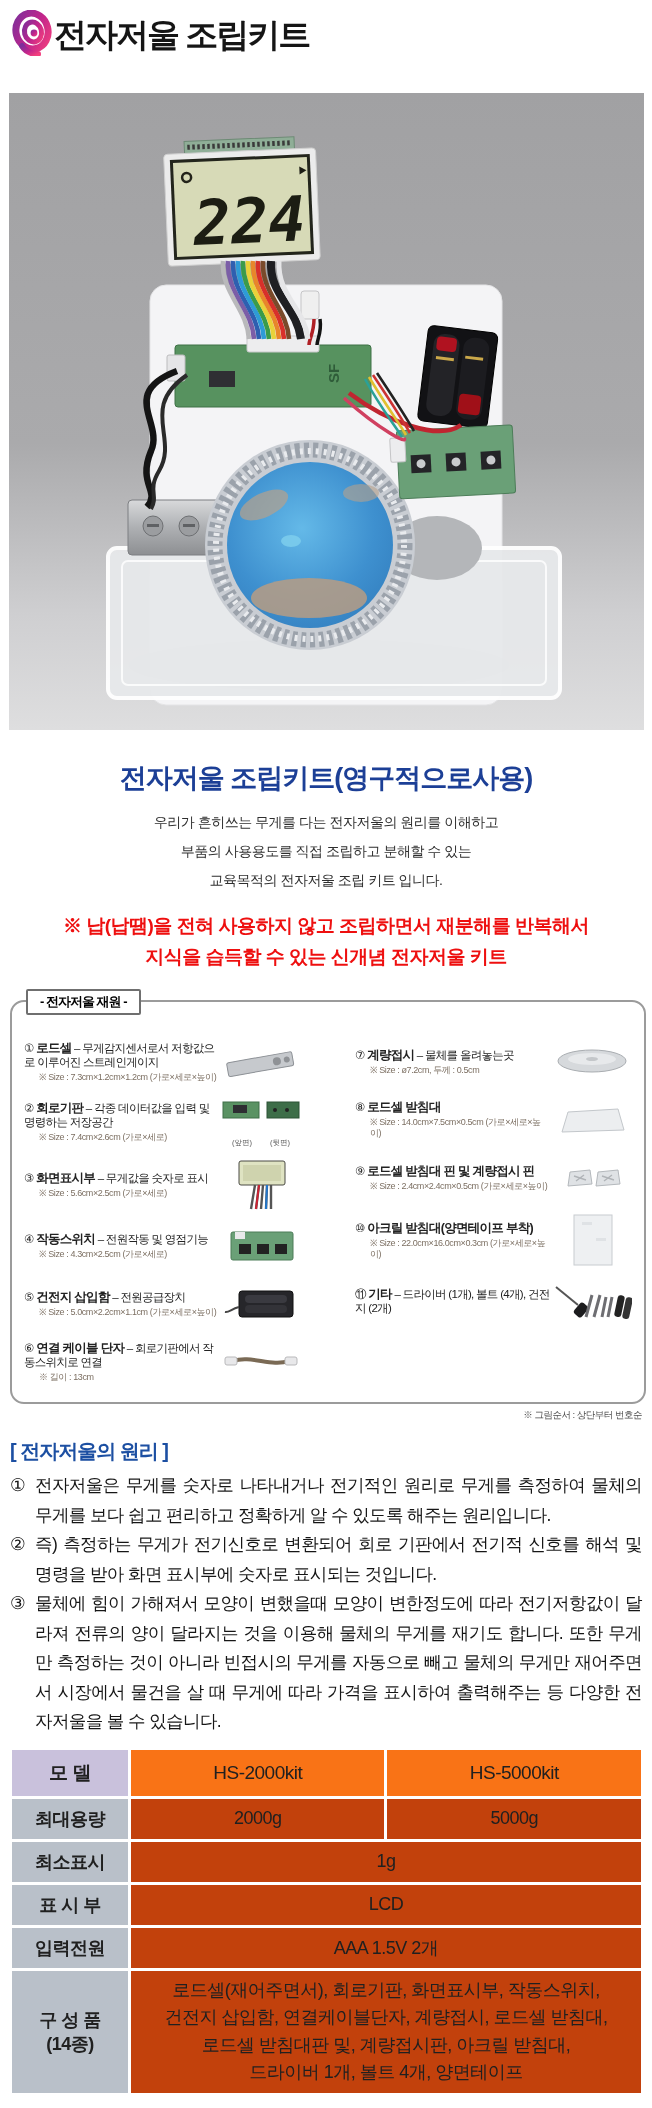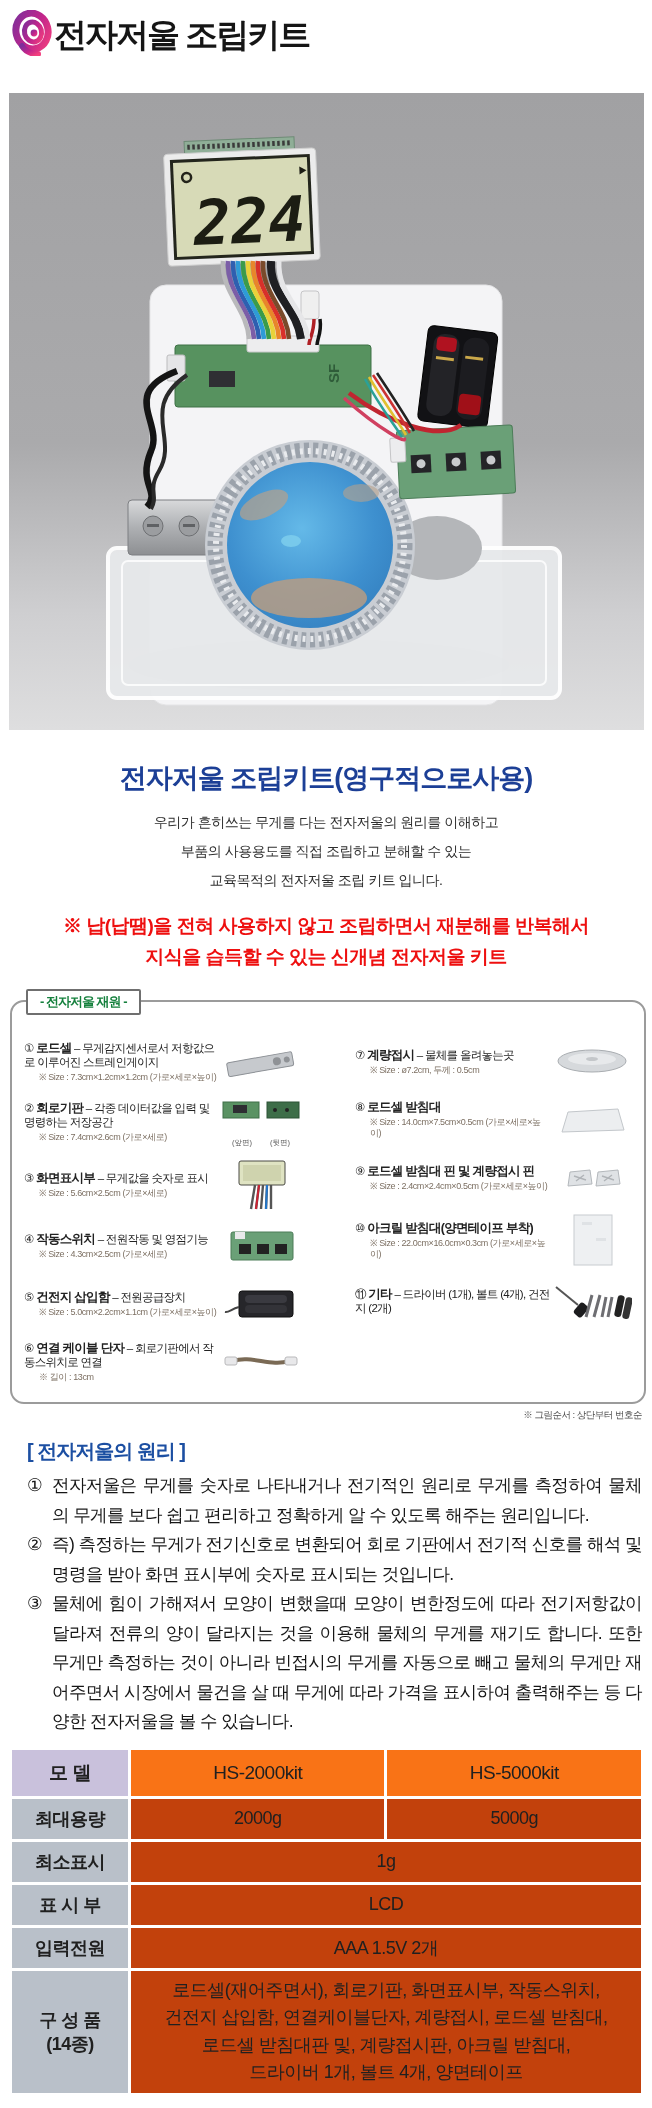--- a/index.html
+++ b/index.html
@@ -9,33 +9,33 @@
   .brand-title{font-size:33px;font-weight:bold;letter-spacing:-2px;color:#151515;}
   
   .photo{position:relative;width:635px;height:637px;margin:32px 0 0 9px;}
   .photo svg{display:block;}
   
   .intro-heading{margin-top:30px;text-align:center;font-size:27px;font-weight:bold;color:#1c3f96;letter-spacing:-1px;}
   .intro-lines{margin-top:12px;text-align:center;font-size:14px;line-height:29px;color:#2e2e2e;letter-spacing:-0.5px;}
   .warning{margin-top:15px;text-align:center;font-size:19px;font-weight:bold;color:#ee0f0f;line-height:31px;letter-spacing:-0.5px;}
   
   .specs-box{position:relative;margin:28px 6px 0 10px;border:2px solid #9b9b9b;border-radius:14px;padding:30px 6px 6px 8px;}
-  .specs-tab{position:absolute;top:-13px;left:14px;background:#fff;border:2px solid #6f6f6f;border-radius:2px;padding:2px 12px;font-size:13px;font-weight:bold;color:#15803d;letter-spacing:-1px;}
+  .specs-tab{position:absolute;top:-13px;left:14px;background:#fff;border:2px solid #6f6f6f;border-radius:2px;padding:2px 12px;font-size:13px;font-weight:bold;color:#000000;letter-spacing:-1px;}
   .specs-cols{display:flex;gap:44px;}
   .specs-col{width:50%;box-sizing:border-box;padding:6px 4px 0 4px;}
   .part-item{display:flex;align-items:center;margin-bottom:11px;min-height:47px;}
   .part-text{flex:1;min-width:0;}
   .part-title{font-size:11.5px;letter-spacing:-0.7px;line-height:14px;color:#222;}
   .part-title b{font-size:12.5px;}
   .part-size{font-size:9px;color:#7c6f62;letter-spacing:-0.4px;margin-top:3px;padding-left:15px;line-height:11px;}
   .part-img{width:84px;display:flex;flex-direction:column;align-items:center;flex-shrink:0;}
   .part-sub{display:flex;gap:18px;font-size:7.5px;color:#555;margin-top:14px;}
   .specs-footnote{text-align:right;font-size:9.5px;color:#4e4e4e;margin:5px 10px 0 0;letter-spacing:-0.5px;}
   
-  .principle{margin:16px 10px 0 27px;}
+  .principle{margin:16px 10px 0 10px;}
   .principle-heading{font-size:20px;font-weight:bold;color:#1c4fa2;letter-spacing:-1px;margin-bottom:6px;}
   .pr-para{position:relative;padding-left:25px;font-size:17.5px;line-height:29.5px;text-align:justify;color:#161616;letter-spacing:-0.6px;}
   .pr-num{position:absolute;left:0;top:0;}
   
   table.spec{width:635px;margin:10px 0 0 9px;border-collapse:separate;border-spacing:3px;}
   table.spec td{text-align:center;vertical-align:middle;font-size:18px;color:#202020;letter-spacing:-0.5px;padding:6px 4px;}
   td.lbl{width:108px;background:#b9c0c9;font-weight:bold;font-size:17px;}
   td.hdr{background:#f97316;}
   td.hdr.lbl{background:#c9c1dc;}
   td.val{background:#c2410c;}

